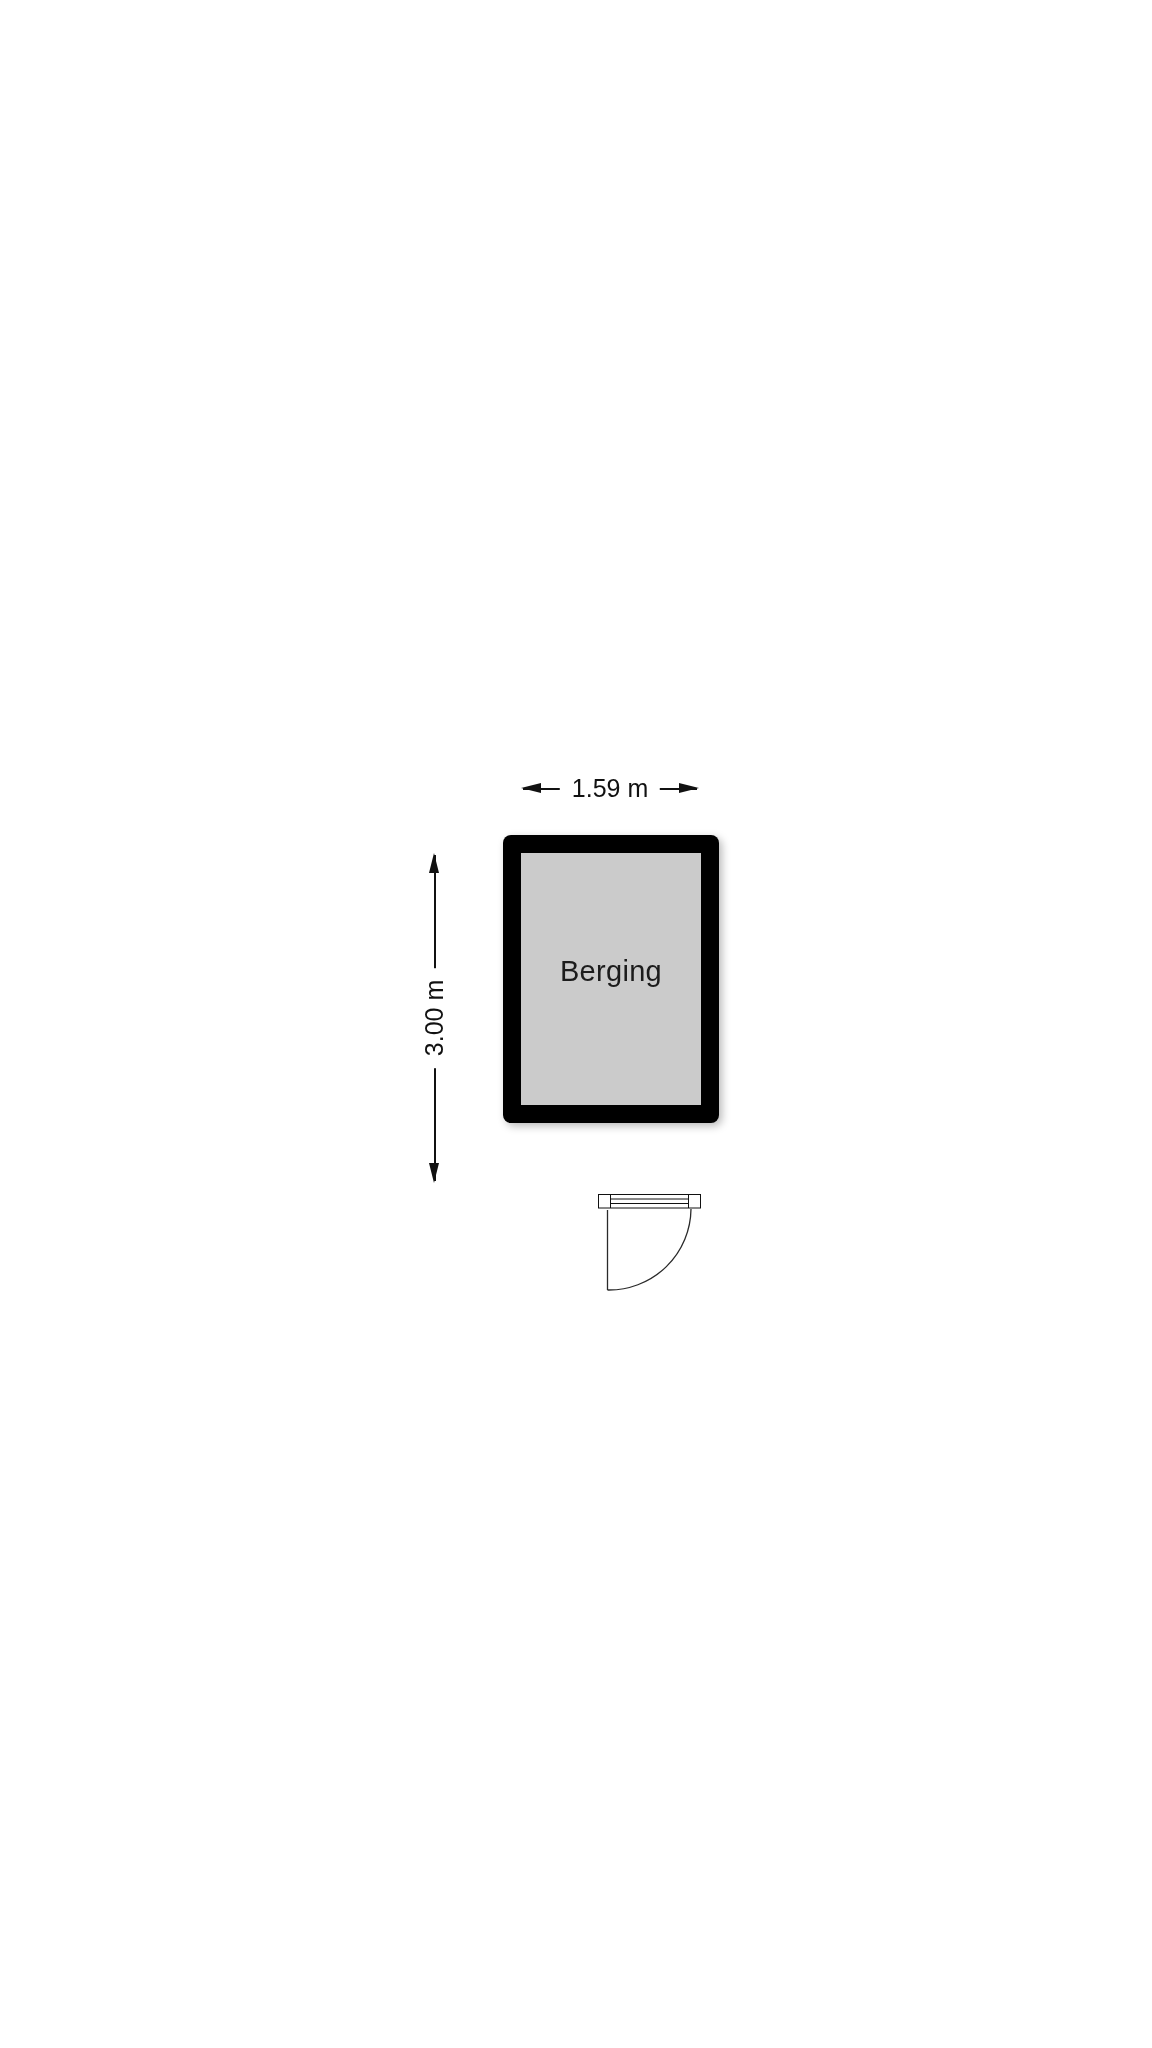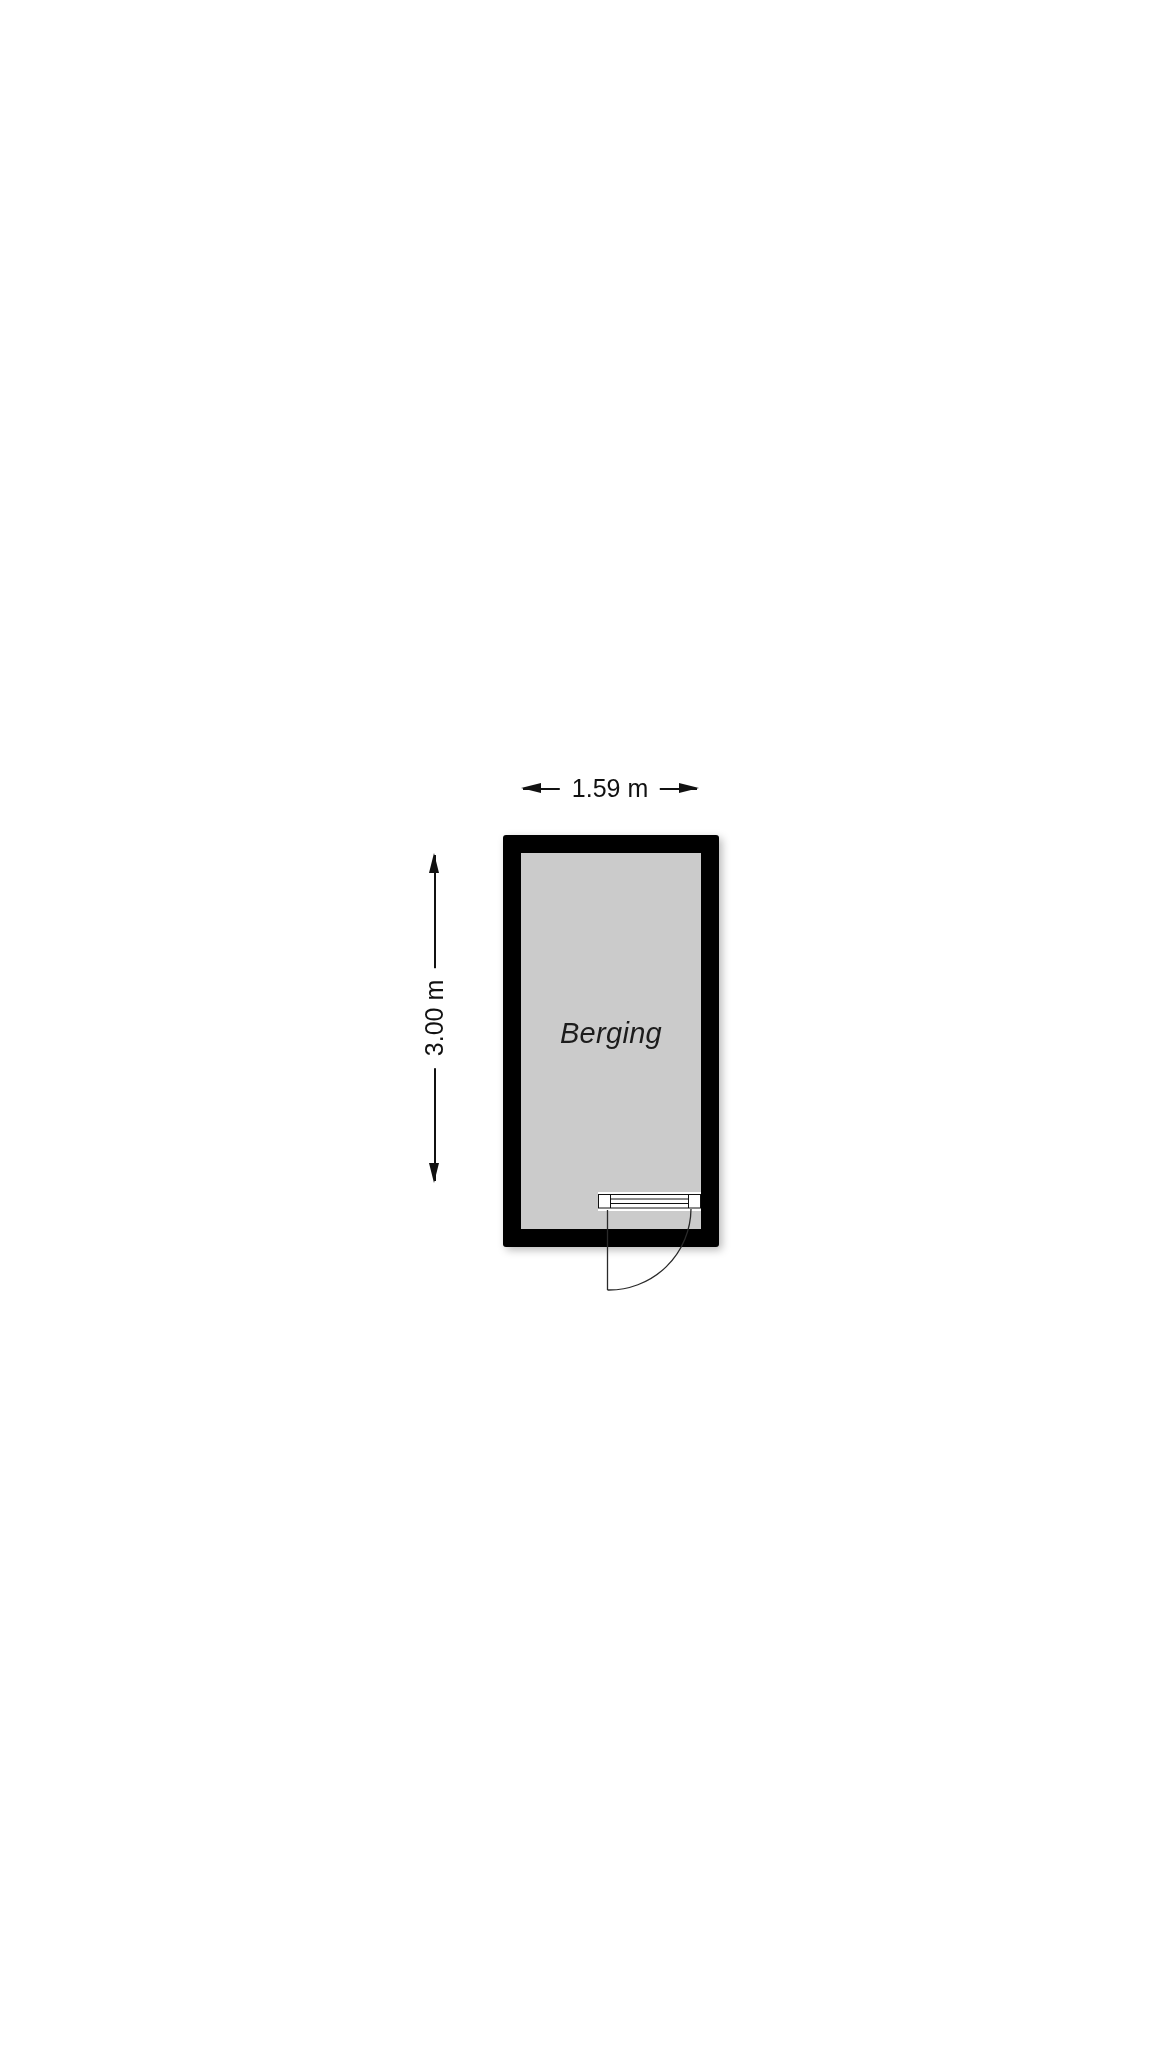--- a/index.html
+++ b/index.html
@@ -107,25 +107,24 @@
     color: #111111;
     white-space: nowrap;
   }
 
   
   .room {
     position: absolute;
     left: 503px;
     top: 835px;
     width: 216px;
-    height: 412px;
+    height: 288px;
     background: #000000;
-    border-radius: 3px;
+    border-radius: 8px;
     box-shadow: 3px 3px 8px rgba(0, 0, 0, 0.28);
-    font-style: italic;
   }
   .floor {
     position: absolute;
     left: 18px;
     top: 18px;
     right: 18px;
     bottom: 18px;
     background: #cbcbcb;
     display: flex;
     align-items: center;

